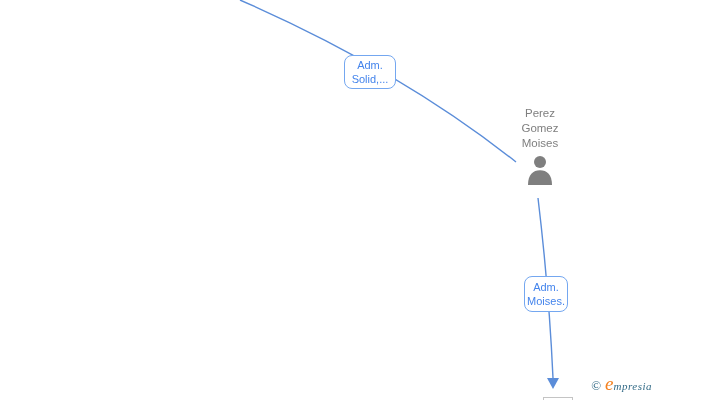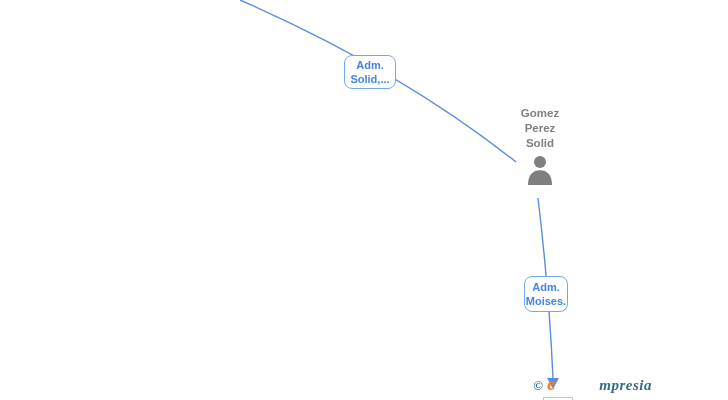--- a/index.html
+++ b/index.html
@@ -7,21 +7,21 @@
     --label-blue:#4484ec;
     --label-border:#74a7f0;
     --node-gray:#7f7f7f;
     --cutoff-gray:#c4c4c4;
     --logo-teal:#336b87;
     --logo-orange:#f58220;
   }
   html,body{margin:0;padding:0;background:#ffffff;}
   .stage{
     position:relative;width:656px;height:400px;overflow:hidden;
-    background:#ffffff;font-family:"Liberation Sans",sans-serif;font-weight:bold;
+    background:#ffffff;font-family:"Liberation Sans",sans-serif;
   }
   .edges{position:absolute;left:0;top:0;}
   .edge-label{
     position:absolute;box-sizing:border-box;background:#ffffff;
     border:1.5px solid var(--label-border);border-radius:8px;
     display:flex;flex-direction:column;align-items:center;justify-content:center;
     color:var(--label-blue);font-size:11px;line-height:14px;text-align:center;
     cursor:pointer;
   }
   .person-node{position:absolute;left:488px;top:106px;width:104px;text-align:center;cursor:pointer;}
@@ -30,21 +30,21 @@
   .cutoff-node{
     position:absolute;left:543px;top:397px;width:30px;height:12px;
     box-sizing:border-box;background:#ffffff;border:1.5px solid var(--cutoff-gray);
   }
   .watermark{
     position:absolute;right:4px;bottom:5px;white-space:nowrap;
     font-family:"Liberation Serif",serif;color:var(--logo-teal);
   }
   .watermark .copy{font-size:13px;font-style:normal;margin-right:4px;}
   .watermark .brand-e{color:var(--logo-orange);font-style:italic;font-size:19px;}
-  .watermark .brand-rest{font-style:italic;font-size:15px;letter-spacing:0.5px;margin-left:44px;}
+  .watermark .brand-rest{font-style:italic;font-size:11px;letter-spacing:0.5px;}
 </style>
 </head>
 <body>
 
 <div class="stage">
 
   <svg class="edges" width="728" height="400" viewBox="0 0 728 400">
     <path d="M240,0 Q400,70 516,162" fill="none" stroke-width="1.4" stroke="#5b8dd9"></path>
     <path d="M538,198 Q549,290 553,378" fill="none" stroke-width="1.4" stroke="#5b8dd9"></path>
     <polygon points="547,378 559,378 553,389" fill="#5b8dd9"></polygon>
@@ -55,23 +55,23 @@
     <div>Solid,...</div>
   </div>
 
   <div class="edge-label" style="left:524px;top:276px;width:44px;height:36px;">
     <div>Adm.</div>
     <div>Moises.</div>
   </div>
 
   <div class="person-node">
     <div class="person-name">
+      <div>Perez</div>
       <div>Gomez</div>
-      <div>Perez</div>
-      <div>Solid</div>
+      <div>Moises</div>
     </div>
     <svg class="person-glyph" width="28" height="31" viewBox="0 0 28 31">
       <circle cx="14" cy="8" r="6" fill="#7f7f7f"></circle>
       <path d="M2,31 C2,20.5 7,16.2 14,16.2 C21,16.2 26,20.5 26,31 Z" fill="#7f7f7f"></path>
     </svg>
   </div>
 
   <div class="cutoff-node"></div>
 
   <div class="watermark">

